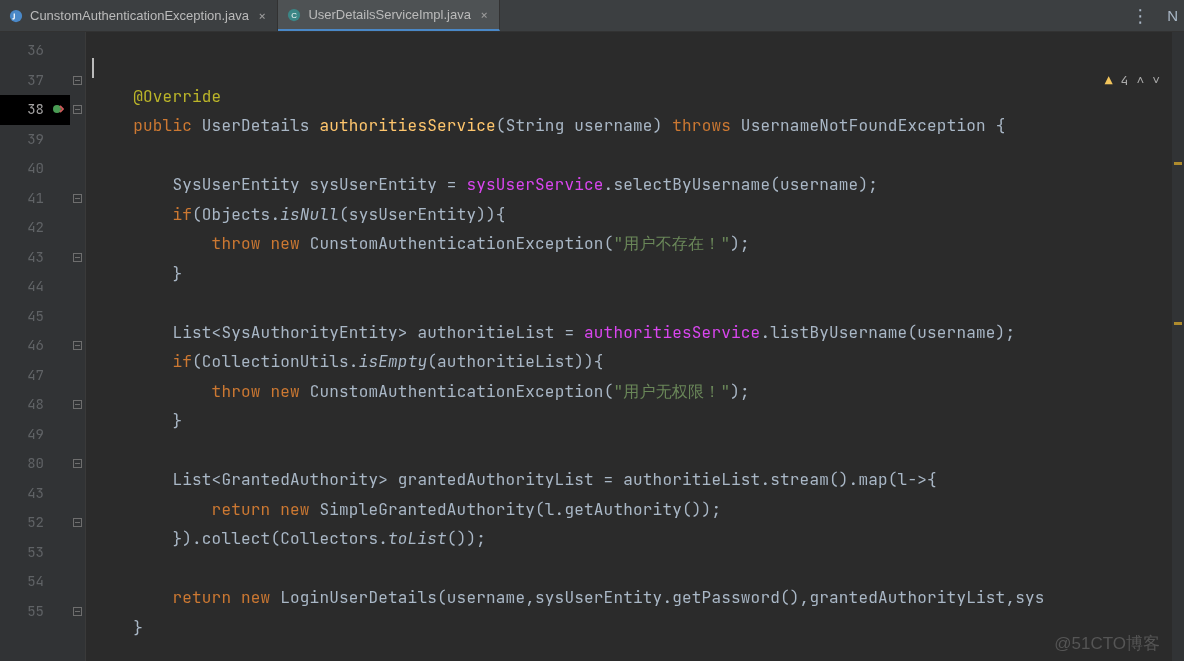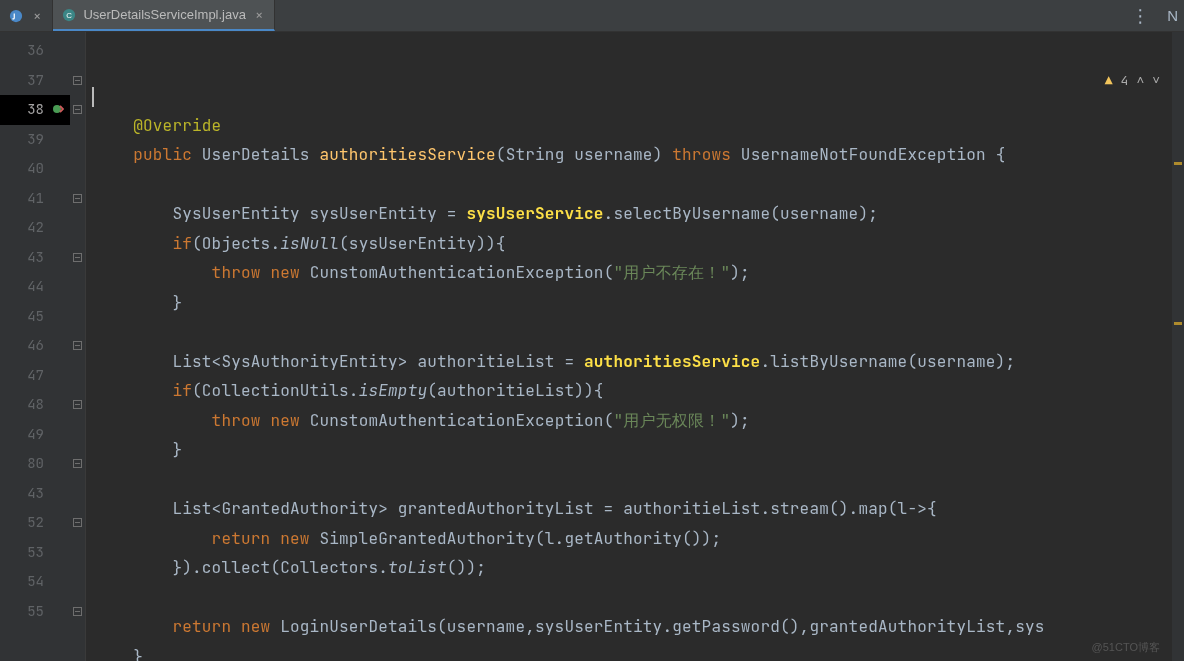--- a/index.html
+++ b/index.html
@@ -112,42 +112,41 @@
       justify-content: center;
       color: #6e6e6e;
       font-size: 9px;
     }
     .code-area {
       flex: 1;
       padding-top: 20px;
       padding-left: 8px;
       position: relative;
       overflow: hidden;
-      margin-top: 29px;
     }
     .code-line {
       height: 29.5px;
       line-height: 29.5px;
       white-space: pre;
       font-size: 16px;
       letter-spacing: 0.2px;
     }
     .caret {
       display: inline-block;
       width: 2px;
       height: 20px;
       background: #bbb;
       vertical-align: middle;
       margin-left: -2px;
     }
     .kw { color: #cc7832; }
     .ann { color: #bbb529; }
     .type { color: #a9b7c6; }
     .method-decl { color: #ffc66d; }
-    .field { color: #fde047; font-weight: bold; }
+    .field { color: #d946ef; }
     .str { color: #6a8759; }
     .italic { font-style: italic; }
     .error-stripe {
       position: absolute;
       right: 0;
       top: 0;
       width: 12px;
       height: 100%;
       background: #313335;
     }
@@ -169,35 +168,36 @@
       font-size: 13px;
       color: #aaa;
     }
     .warn-icon { color: #f2c55c; }
     .nav-arrows { color: #aaa; cursor: pointer; }
     .watermark {
       position: absolute;
       right: 24px;
       bottom: 6px;
       color: #555;
-      font-size: 11px;
+      font-size: 17px;
       font-family: sans-serif;
     }
   </style>
 </head>
 <body>
 
 <div class="tabs-bar">
   <div class="tab">
     <span class="tab-icon">
       <svg width="14" height="14" viewBox="0 0 16 16">
           <circle cx="8" cy="8" r="7" fill="#4a88c7"></circle>
           <path d="M6 5 L6 10 Q6 12 4 11" stroke="#fff" stroke-width="1.4" fill="none"></path>
         </svg>
     </span>
+    <span class="tab-label">CunstomAuthenticationException.java</span>
     <span class="tab-close">×</span>
   </div>
   <div class="tab active">
     <span class="tab-icon">
       <svg width="14" height="14" viewBox="0 0 16 16">
           <circle cx="8" cy="8" r="7" fill="#3b8686"></circle>
           <text x="8" y="11" text-anchor="middle" font-size="9" fill="#fff" font-family="sans-serif">C</text>
         </svg>
     </span>
     <span class="tab-label">UserDetailsServiceImpl.java</span>

